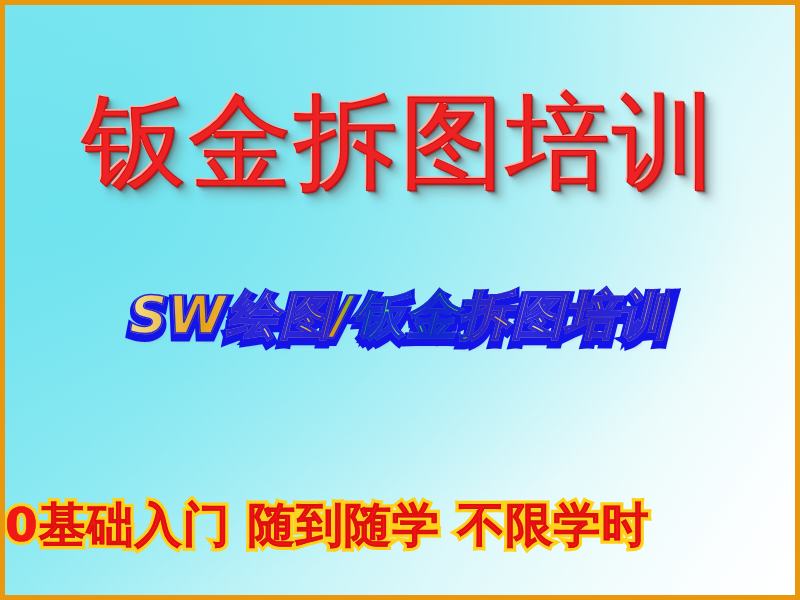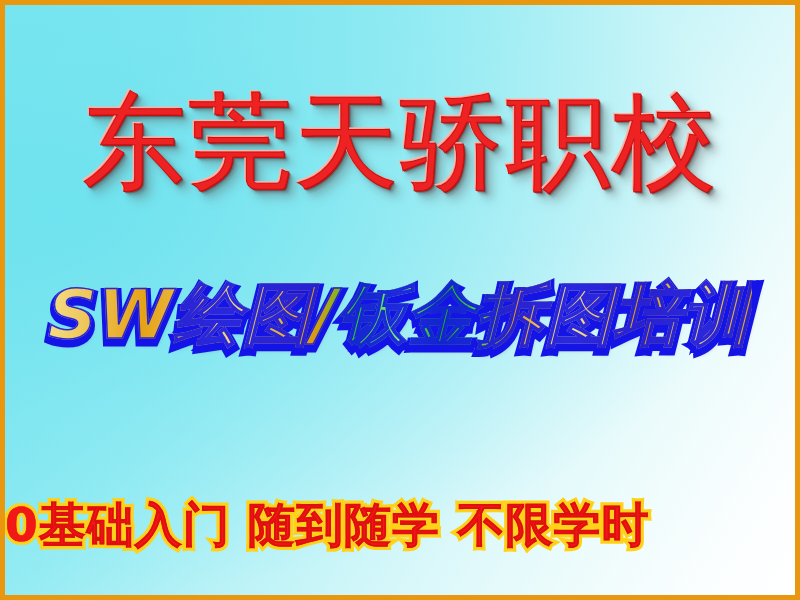--- a/index.html
+++ b/index.html
@@ -84,21 +84,21 @@
     align-items: center;
     justify-content: center;
   }
   .wa-sub-wrap {
     position: relative;
     display: inline-block;
     white-space: nowrap;
   }
   .wa-sub {
     font-family: "DejaVu Sans", "Liberation Sans", sans-serif;
-    font-size: 68px;
+    font-size: 52px;
     line-height: 1;
     letter-spacing: 1px;
     font-weight: 700;
     font-style: italic;
     white-space: nowrap;
     margin: 4px;
   }
   .wa-sub-outline {
     position: absolute;
     left: 0;
@@ -178,21 +178,21 @@
 </head>
 <body>
 
 <div id="poster">
   <div id="bg"></div>
   <div id="bg-overlay"></div>
 
   <div class="stage">
 
     <div class="title-row">
-      <span class="wa-title">东莞天骄职校</span>
+      <span class="wa-title">钣金拆图培训</span>
     </div>
 
     <div class="sub-row">
       <span class="wa-sub-wrap">
         <span class="wa-sub wa-sub-outline">SW绘图/钣金拆图培训</span>
         <span class="wa-sub wa-sub-fill">SW绘图/钣金拆图培训</span>
       </span>
     </div>
 
     <div class="bottom-row">

